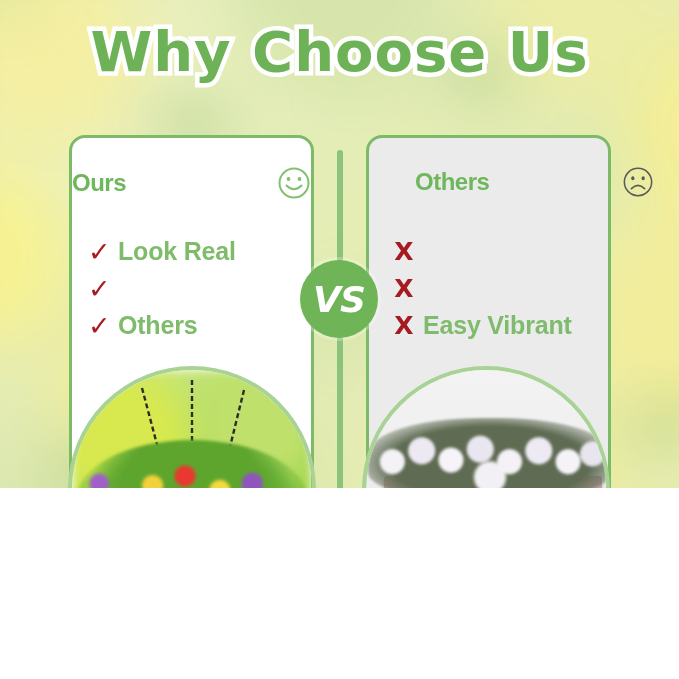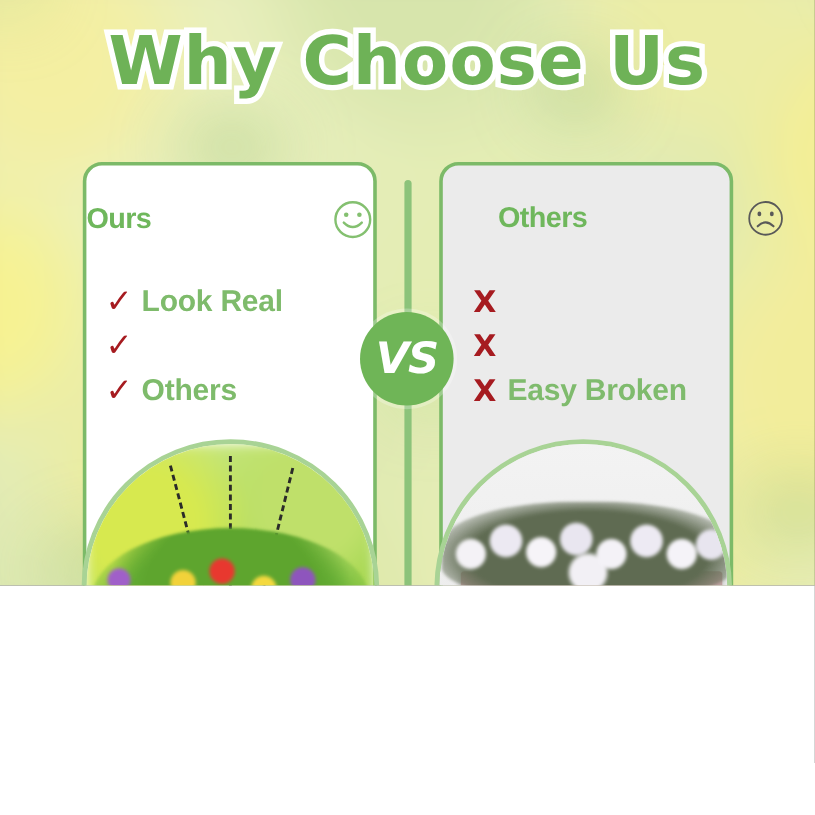--- a/index.html
+++ b/index.html
@@ -364,21 +364,21 @@
 
     <div class="feat-list">
       <div class="feat-row">
         <span class="mark">X</span>
       </div>
       <div class="feat-row">
         <span class="mark">X</span>
       </div>
       <div class="feat-row">
         <span class="mark">X</span>
-        <span class="feat-label">Easy Broken</span>
+        <span class="feat-label">Easy Vibrant</span>
       </div>
     </div>
   </div>
 
   <div class="vs-line"></div>
   <div class="vs-badge">VS</div>
 
   <div class="photo photo-ours">
     <div class="ph-inner ours-bg"></div>
     <svg class="chains" viewBox="0 0 240 240">

